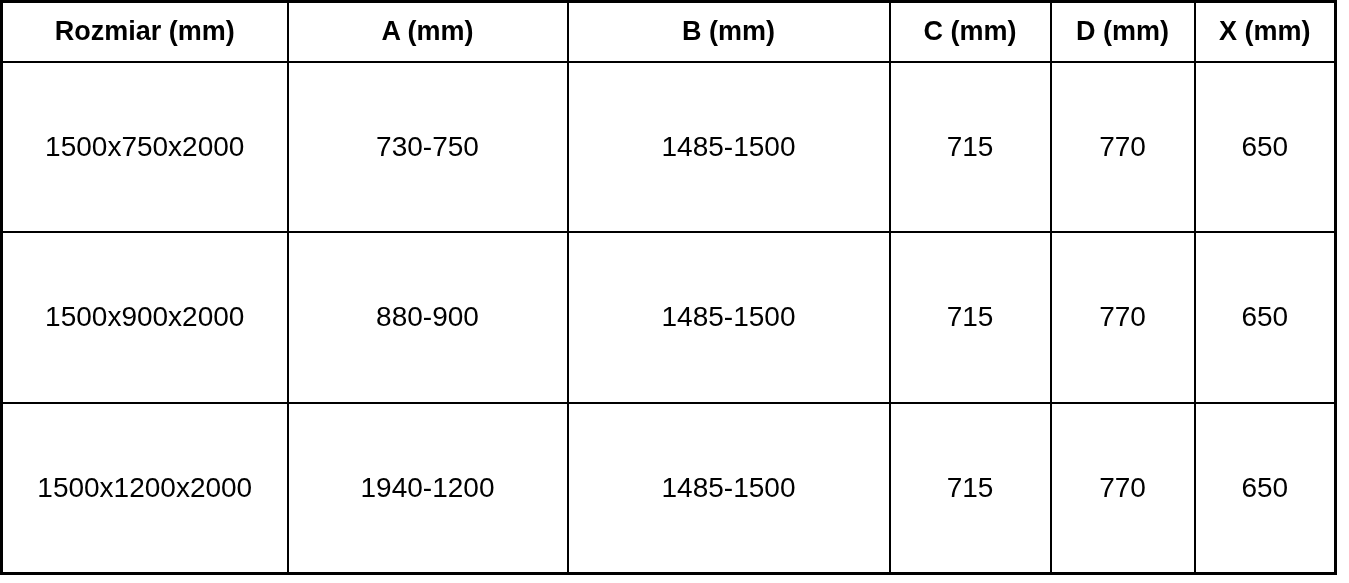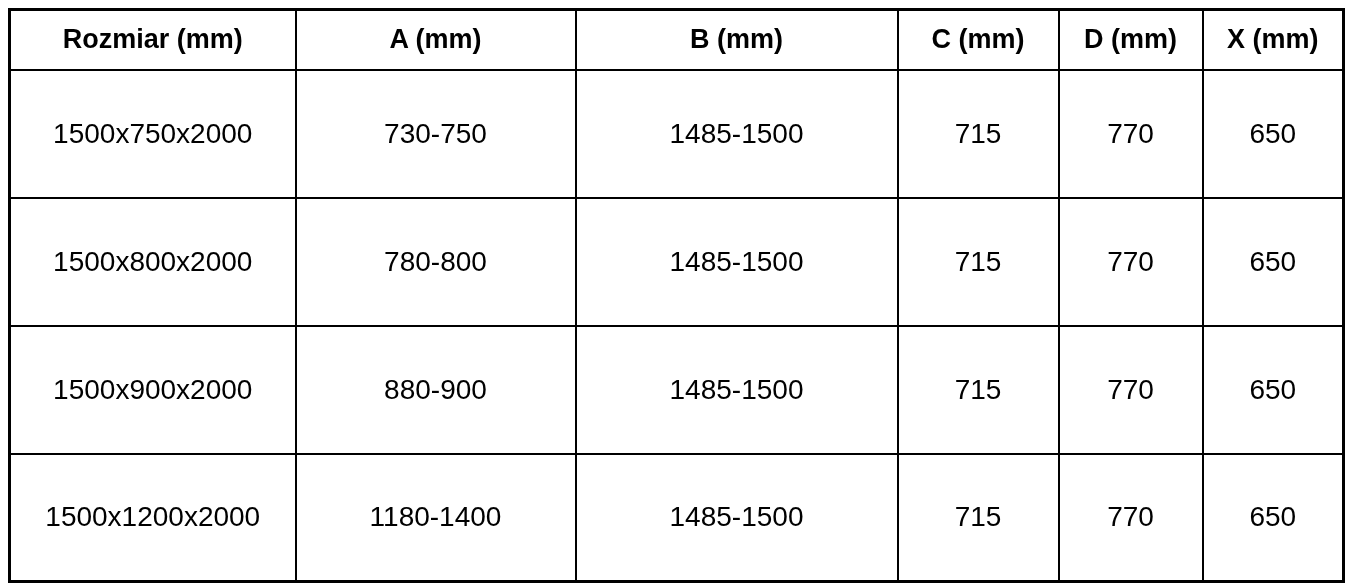--- a/index.html
+++ b/index.html
@@ -6,21 +6,21 @@
   html, body {
     margin: 0;
     padding: 0;
     background: #ffffff;
     font-family: "Liberation Sans", "DejaVu Sans", sans-serif;
   }
   .page {
     width: 1349px;
     height: 583px;
     background: #ffffff;
-    padding: 8px;
+    padding: 0;
   }
   table.dim-table {
     border-collapse: collapse;
     width: 1334px;
     height: 575px;
     table-layout: fixed;
     background: #ffffff;
   }
   table.dim-table th,
   table.dim-table td {
@@ -78,38 +78,30 @@
     <tbody id="table-body">
         <tr>
           <td>1500x750x2000</td>
           <td>730-750</td>
           <td>1485-1500</td>
           <td>715</td>
           <td>770</td>
           <td>650</td>
         </tr>
         <tr>
-          <td>1500x800x2000</td>
-          <td>780-800</td>
-          <td>1485-1500</td>
-          <td>715</td>
-          <td>770</td>
-          <td>650</td>
-        </tr>
-        <tr>
           <td>1500x900x2000</td>
           <td>880-900</td>
           <td>1485-1500</td>
           <td>715</td>
           <td>770</td>
           <td>650</td>
         </tr>
         <tr>
           <td>1500x1200x2000</td>
-          <td>1180-1400</td>
+          <td>1940-1200</td>
           <td>1485-1500</td>
           <td>715</td>
           <td>770</td>
           <td>650</td>
         </tr>
       </tbody>
   </table>
 </div>
 
 </body></html>

